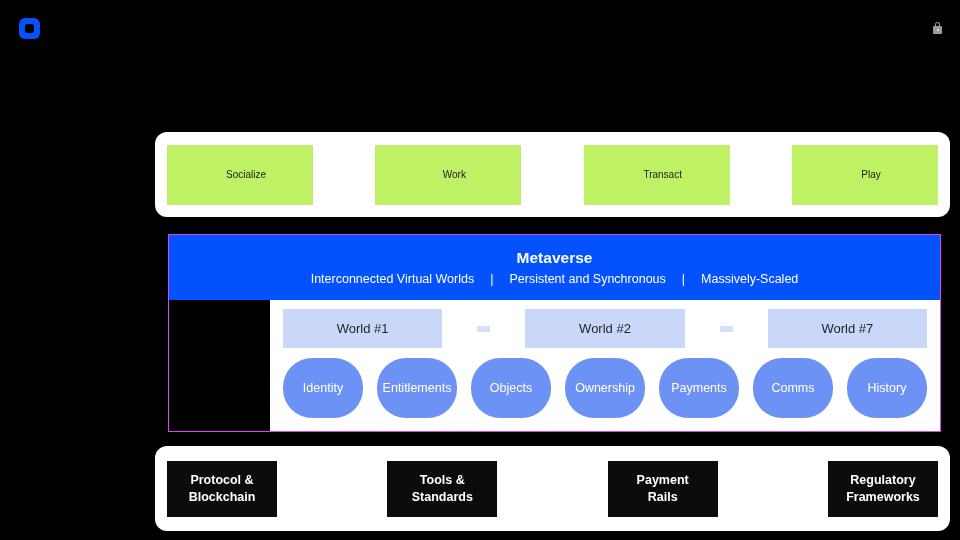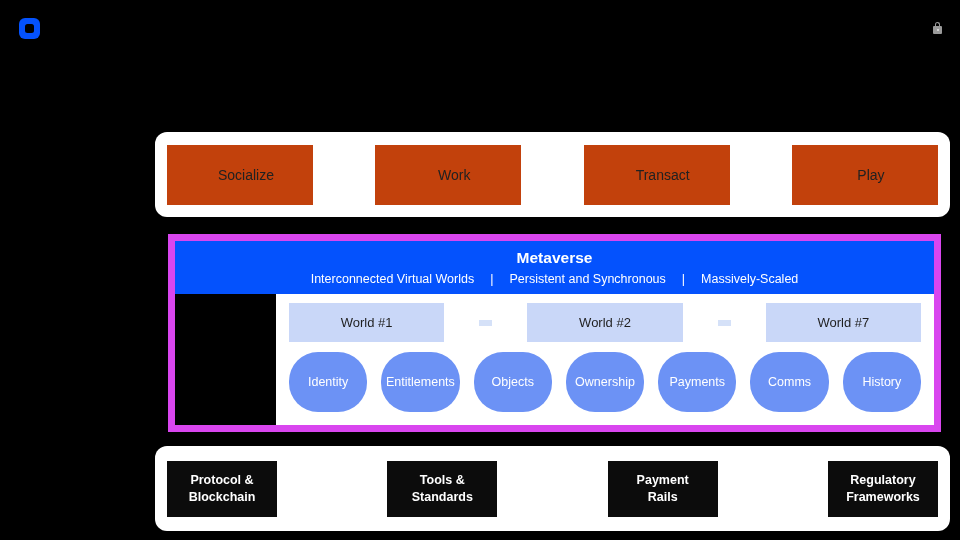--- a/index.html
+++ b/index.html
@@ -42,39 +42,39 @@
     position: absolute; left: 155px; width: 795px; height: 85px;
     background: #fff; border-radius: 12px;
     display: flex; align-items: center; justify-content: space-between;
     padding: 0 12px;
   }
   .panel.experiences { top: 132px; }
   .panel.infra { top: 446px; }
 
   .green-box {
     width: 146px; height: 60px;
-    background: #c2410c;
+    background: #bef264;
     display: flex; align-items: center; justify-content: center;
-    color: #212121; font-size: 14px; padding-left: 12px;
+    color: #212121; font-size: 10px; padding-left: 12px;
   }
 
   .black-box {
     width: 110px; height: 56px;
     background: #0c0c0c;
     display: flex; align-items: center; justify-content: center;
     color: #fff; font-size: 12.5px; font-weight: bold;
     text-align: center; line-height: 1.3;
     white-space: pre-line;
   }
 
   
   .mv {
     position: absolute; left: 168px; top: 234px;
     width: 773px; height: 198px;
-    border: 7px solid #d946ef;
+    border: 1px solid #d946ef;
     display: flex; flex-direction: column;
   }
   .mv-banner {
     height: 66px; background: #0452fd;
     display: flex; flex-direction: column; align-items: center; justify-content: center;
     gap: 5px; color: #fff;
   }
   .mv-title { font-size: 15.5px; font-weight: bold; }
   .mv-subtitle { font-size: 12.5px; display: flex; align-items: center; }
   .mv-sep { margin: 0 16px; }

